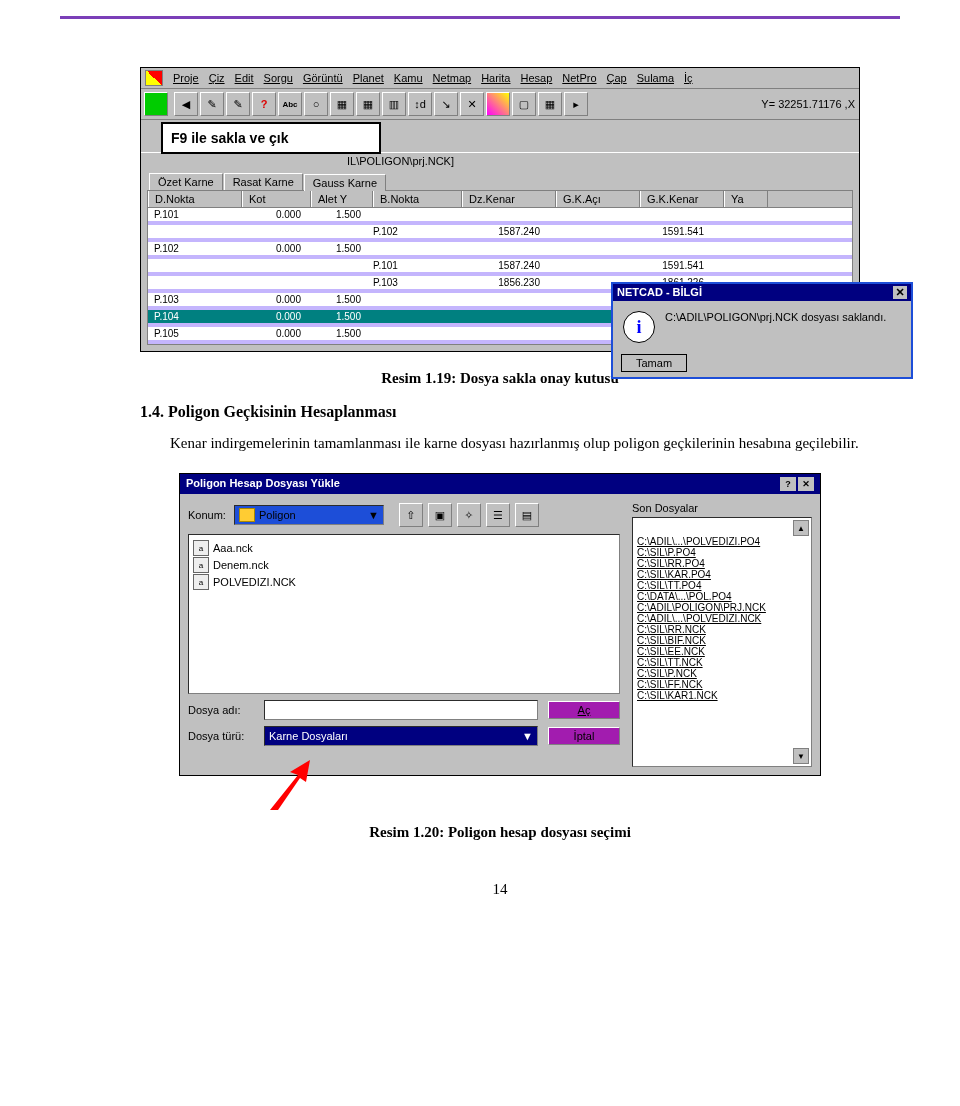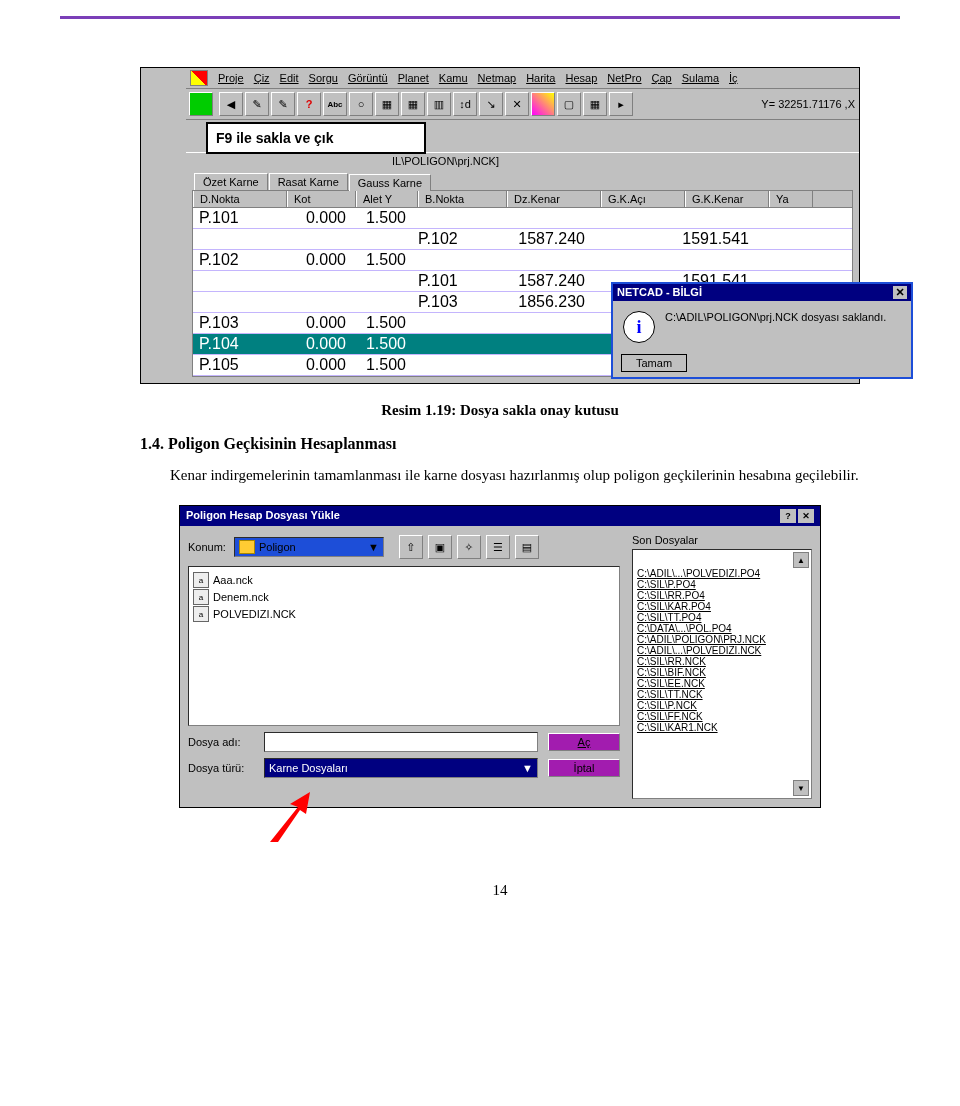--- a/index.html
+++ b/index.html
@@ -8,21 +8,20 @@
     background: #fff;
     width: 960px;
   }
   .page { padding: 40px 100px 40px 140px; }
   .fig1 { margin-bottom: 18px; }
   .winold {
     border: 1px solid #000;
     background: #c0c0c0;
     font-family: Tahoma, "MS Sans Serif", sans-serif;
     font-size: 11px;
-    padding-left: 45px;
   }
   .menubar {
     display: flex;
     background: #c0c0c0;
     border-bottom: 1px solid #808080;
     padding: 2px 4px;
     align-items: center;
     gap: 10px;
   }
   .menubar .appicon {
@@ -69,21 +68,21 @@
     padding: 2px 8px; margin-right:1px;
   }
   .tab.active { background:#c0c0c0; position:relative; top:1px;}
   .gridwrap { background:#fff; margin:0 6px 6px 6px; border:1px solid #808080;}
   .ghead { display:flex; background:#c0c0c0; border-bottom:1px solid #808080;}
   .gh { border-right:1px solid #808080; border-left:1px solid #fff; padding:2px 6px; font-size:11px;}
   .gh:nth-child(1){width:80px}.gh:nth-child(2){width:55px}
   .gh:nth-child(3){width:48px}.gh:nth-child(4){width:75px}
   .gh:nth-child(5){width:80px}.gh:nth-child(6){width:70px}
   .gh:nth-child(7){width:70px}.gh:nth-child(8){width:30px}
-  .grow { display:flex; font-size:16px; border-bottom:1px solid #c4b5fd;}
+  .grow { display:flex; font-size:10px; border-bottom:4px solid #c4b5fd;}
   .gcell { padding:1px 6px;}
   .gcell:nth-child(1){width:80px}.gcell:nth-child(2){width:55px;text-align:right}
   .gcell:nth-child(3){width:48px;text-align:right}.gcell:nth-child(4){width:75px}
   .gcell:nth-child(5){width:80px;text-align:right}.gcell:nth-child(6){width:70px}
   .gcell:nth-child(7){width:70px;text-align:right}
   .grow.sel { background:#008080; color:#fff;}
   .msgbox {
     position:absolute; left:470px; top:214px; width:298px;
     border:2px solid #1d4ed8; background:#c0c0c0;
     font-family: Tahoma, sans-serif; font-size:11px;
@@ -405,16 +404,17 @@
   </div>
 </div>
 </div>
 
 <div class="arrow">
   <svg viewBox="0 0 40 50">
         <polygon points="0,50 28,15 20,12 40,0 36,22 30,18 8,50" fill="#ff0000"></polygon>
       </svg>
 </div>
 
+<div class="caption">Resim 1.20: Poligon hesap dosyası seçimi</div>
 
 <div class="pagenum">14</div>
 
 </div>
 
 </body></html>

